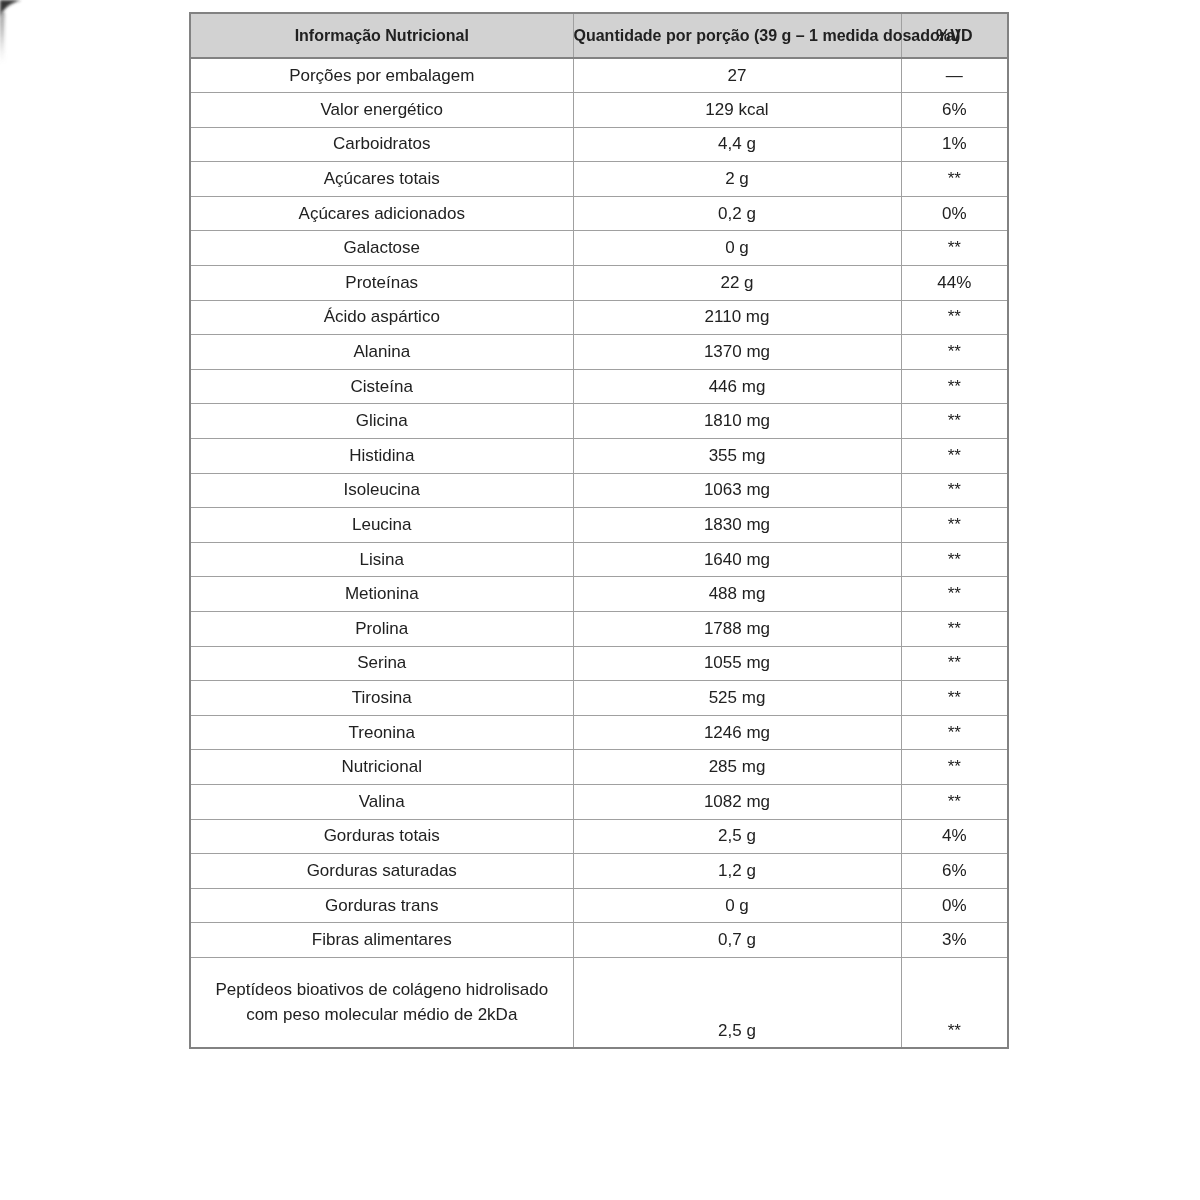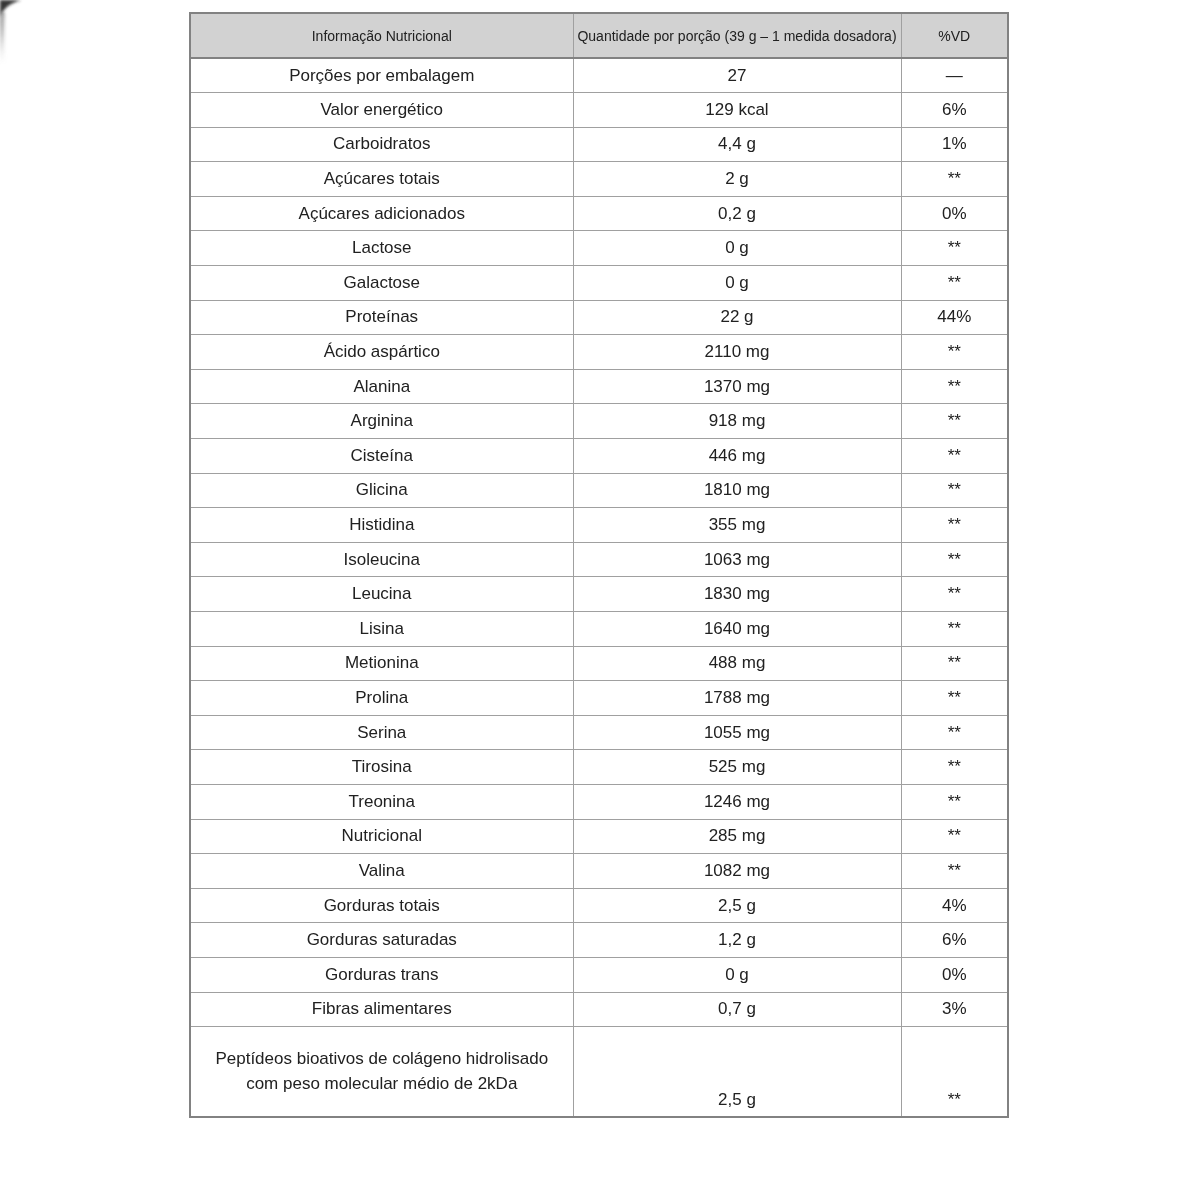--- a/index.html
+++ b/index.html
@@ -43,22 +43,22 @@
   .nutrition-table td {
     border: 1px solid var(--border-inner);
     text-align: center;
     vertical-align: middle;
     padding: 0;
     overflow: visible;
   }
   .nutrition-table thead tr { height: 45px; }
   .nutrition-table thead th {
     background: var(--header-bg);
-    font-weight: normal;
-    font-size: 14px;
+    font-weight: bold;
+    font-size: 16px;
     border-bottom: 2px solid var(--border-outer);
     margin-left: 44px;
   }
   .nutrition-table thead th .hdr-text {
     white-space: nowrap;
     position: relative;
     z-index: 2;
   }
   .nutrition-table thead th .dv-text {
     position: relative;
@@ -139,50 +139,40 @@
     <td class="c1">Açúcares totais</td>
     <td class="c2">2 g</td>
     <td class="c3">**</td>
   </tr>
       <tr>
     <td class="c1">Açúcares adicionados</td>
     <td class="c2">0,2 g</td>
     <td class="c3">0%</td>
   </tr>
       <tr>
-    <td class="c1">Lactose</td>
-    <td class="c2">0 g</td>
-    <td class="c3">**</td>
-  </tr>
-      <tr>
     <td class="c1">Galactose</td>
     <td class="c2">0 g</td>
     <td class="c3">**</td>
   </tr>
       <tr>
     <td class="c1">Proteínas</td>
     <td class="c2">22 g</td>
     <td class="c3">44%</td>
   </tr>
       <tr>
     <td class="c1">Ácido aspártico</td>
     <td class="c2">2110 mg</td>
     <td class="c3">**</td>
   </tr>
       <tr>
     <td class="c1">Alanina</td>
     <td class="c2">1370 mg</td>
     <td class="c3">**</td>
   </tr>
       <tr>
-    <td class="c1">Arginina</td>
-    <td class="c2">918 mg</td>
-    <td class="c3">**</td>
-  </tr>
-      <tr>
     <td class="c1">Cisteína</td>
     <td class="c2">446 mg</td>
     <td class="c3">**</td>
   </tr>
       <tr>
     <td class="c1">Glicina</td>
     <td class="c2">1810 mg</td>
     <td class="c3">**</td>
   </tr>
       <tr>

